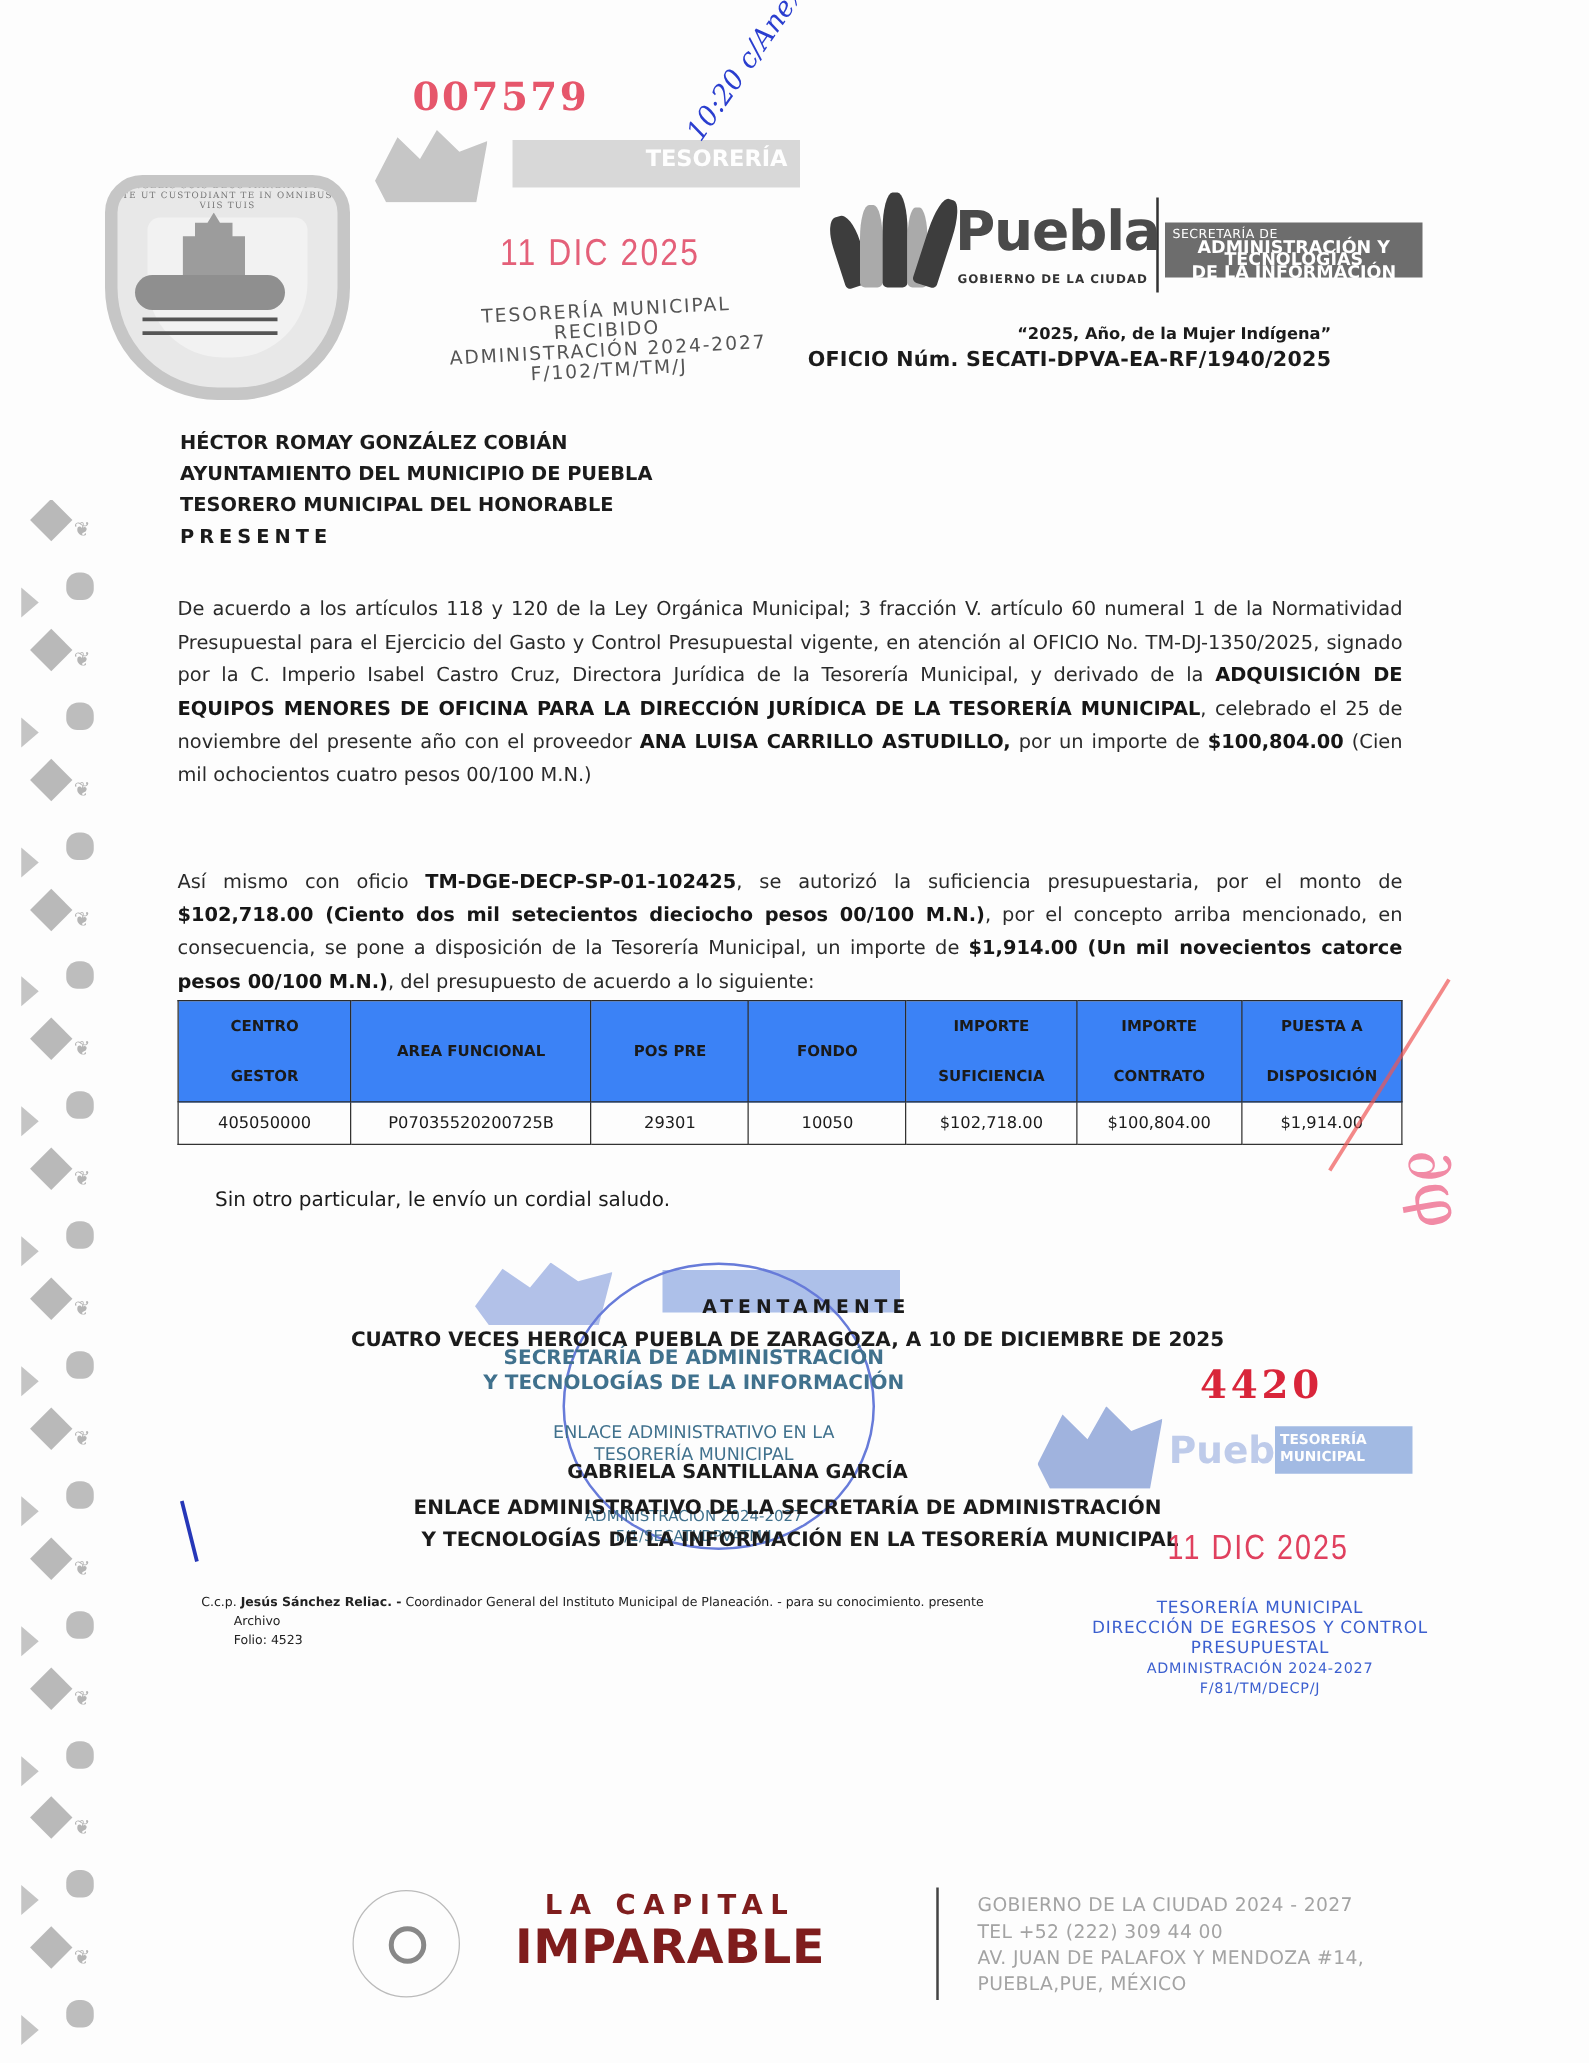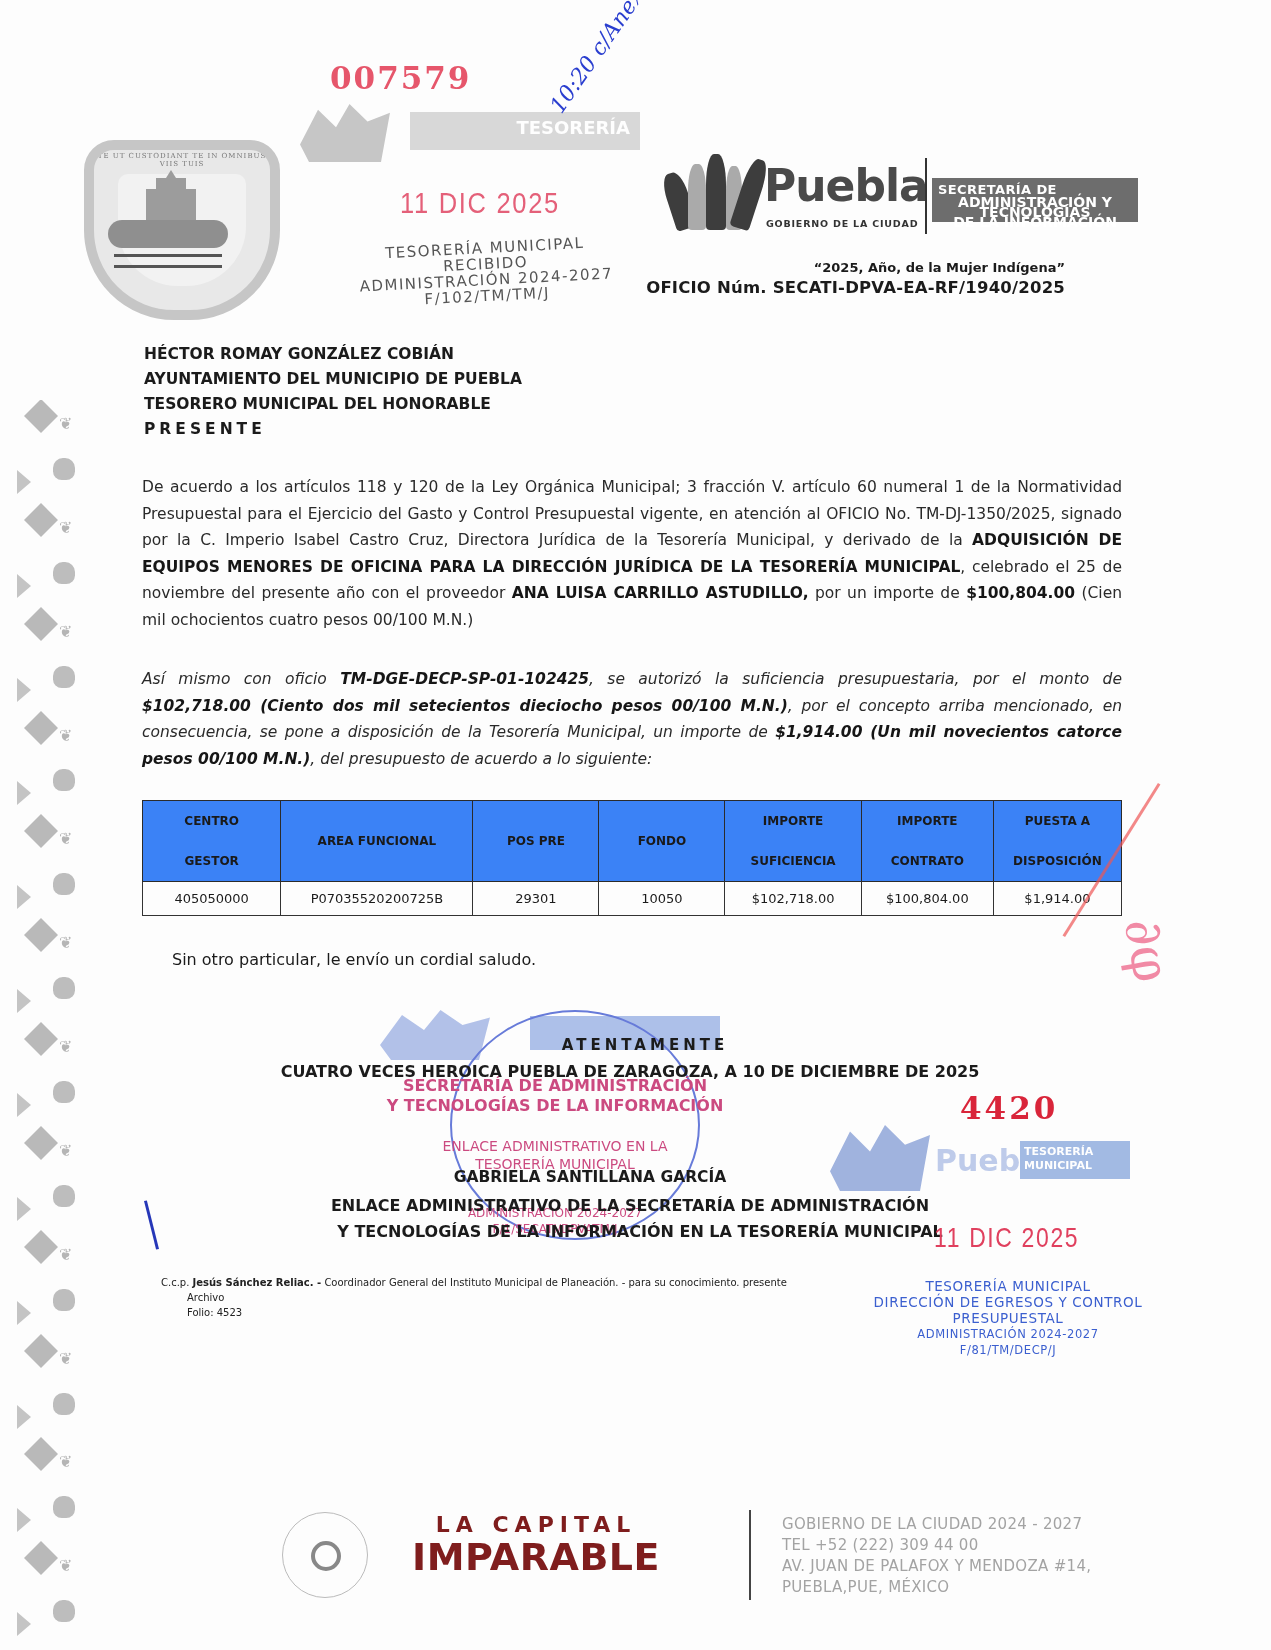--- a/index.html
+++ b/index.html
@@ -24,21 +24,21 @@
   .crest-motto { position: absolute; left: 0; right: 0; top: -6px; text-align: center; font-family: "DejaVu Serif", serif; font-size: 13px; color: #777; letter-spacing: 1px; }
 
   
   .logo-wrap { left: 668px; top: 150px; width: 470px; height: 100px; }
   .logo-figures { position: absolute; left: 0; top: 0; width: 95px; height: 80px; }
   .fig { position: absolute; bottom: 0; background: #3d3d3d; border-radius: 40% 40% 4px 4px; }
   .puebla-word { position: absolute; left: 96px; top: 10px; font-family: "DejaVu Sans", sans-serif; font-weight: bold; font-size: 44px; color: #4a4a4a; letter-spacing: -1px; }
   .puebla-sub { position: absolute; left: 98px; top: 68px; font-size: 9.5px; font-weight: bold; letter-spacing: 0.8px; color: #333; }
   .logo-divider { position: absolute; left: 257px; top: 8px; width: 2px; height: 76px; background: #333; }
   .logo-banner { position: absolute; left: 264px; top: 28px; width: 206px; height: 44px; background: #6d6d6d; color: #fff; padding: 4px 6px; }
-  .banner-small { font-size: 13px; font-weight: bold; letter-spacing: 0.4px; }
+  .banner-small { font-size: 10px; font-weight: normal; letter-spacing: 0.4px; }
   .banner-big { font-size: 14px; font-weight: bold; line-height: 10px; text-align: center; }
 
   .year-motto { right: 206px; top: 260px; font-size: 13px; font-weight: bold; }
   .oficio-num { right: 206px; top: 278px; font-size: 16.5px; font-weight: bold; letter-spacing: 0.2px; }
 
   
   .stamp-red-num { left: 330px; top: 60px; font-family: "DejaVu Serif", serif; font-size: 31px; font-weight: bold; color: #e23a52; letter-spacing: 2px; opacity: 0.85; }
   .stamp-logo-gray { left: 300px; top: 104px; width: 370px; height: 60px; opacity: 0.55; }
   .stamp-gray-bar { position: absolute; left: 110px; top: 8px; width: 230px; height: 38px; background: #bbb; color: #fff; font-weight: bold; font-size: 18px; text-align: right; padding-right: 10px; line-height: 32px; }
   .stamp-gray-fig { position: absolute; left: 0; top: 0; width: 90px; height: 58px; background: #9a9a9a; clip-path: polygon(0 70%, 20% 10%, 40% 40%, 55% 0, 75% 30%, 100% 15%, 90% 100%, 10% 100%); }
@@ -47,40 +47,40 @@
   .hand-blue { left: 555px; top: 98px; font-family: "DejaVu Serif", serif; font-style: italic; color: #2a3ecf; font-size: 22px; transform: rotate(-55deg); transform-origin: left; }
 
   
   .addressee { left: 144px; top: 342px; font-size: 15.5px; font-weight: bold; line-height: 25px; }
   .presente { letter-spacing: 4px; }
 
   
   .para { left: 142px; width: 980px; font-size: 15.5px; line-height: 26.5px; text-align: justify; color: #2a2a2a; }
   .para b { color: #161616; }
   .p1 { top: 474px; }
-  .p2 { top: 666px; font-style: italic; }
+  .p2 { top: 692px; }
 
   
   .budget-table { left: 142px; top: 800px; width: 980px; border-collapse: collapse; font-size: 12px; }
   .budget-table th { background: #3b82f6; font-weight: bold; height: 80px; border: 1.5px solid #2b2b2b; text-align: center; color: #1a1a1a; padding: 0 4px; }
   .budget-table th .ln { display: block; line-height: 40px; }
   .budget-table td { height: 34px; border: 1px solid #333; text-align: center; font-size: 13px; }
   .budget-table td.bold { font-weight: normal; }
 
   .closing { left: 172px; top: 950px; font-size: 16px; }
 
   
   .sig { left: 200px; width: 780px; text-align: center; font-weight: bold; }
   .sig-aten { top: 1036px; font-size: 15px; letter-spacing: 4px; padding-left: 110px; }
   .sig-city { top: 1062px; font-size: 16px; left: 250px; width: 760px; }
   .sig-name { top: 1168px; font-size: 15.5px; }
   .sig-role1 { top: 1196px; font-size: 16px; left: 270px; width: 720px; }
   .sig-role2 { top: 1222px; font-size: 16px; left: 290px; width: 700px; }
 
-  .blue-stamp { left: 380px; top: 1010px; width: 350px; height: 230px; color: #be185d; opacity: 0.78; }
+  .blue-stamp { left: 380px; top: 1010px; width: 350px; height: 230px; color: #0c4a6e; opacity: 0.78; }
   .blue-circle { position: absolute; left: 70px; top: 0; width: 250px; height: 230px; border: 2px solid #3e57cf; border-radius: 50%; }
   .blue-line { position: absolute; text-align: center; width: 100%; font-weight: bold; }
   .blue-logo-bar { position: absolute; left: 150px; top: 6px; width: 190px; height: 34px; background: #6b8fd8; opacity: 0.7; }
   .blue-figs { position: absolute; left: 0; top: 0; width: 110px; height: 50px; background: #5f7ed2; opacity: 0.6; clip-path: polygon(0 70%, 20% 10%, 40% 40%, 55% 0, 75% 30%, 100% 15%, 90% 100%, 10% 100%); }
 
   .stamp-4420 { left: 960px; top: 1090px; font-family: "DejaVu Serif", serif; font-size: 31px; font-weight: bold; color: #d9253a; letter-spacing: 3px; }
   .stamp-tes-logo { left: 830px; top: 1125px; width: 300px; height: 70px; opacity: 0.65; }
   .stamp-tes-bar { position: absolute; left: 190px; top: 16px; width: 110px; height: 38px; background: #7397d6; color: #fff; font-weight: bold; font-size: 15px; padding: 4px 4px; }
   .stamp-tes-fig { position: absolute; left: 0; top: 0; width: 100px; height: 66px; background: #6f8ccf; clip-path: polygon(0 70%, 20% 10%, 40% 40%, 55% 0, 75% 30%, 100% 15%, 90% 100%, 10% 100%); }
   .stamp-tes-word { position: absolute; left: 105px; top: 18px; font-weight: bold; font-size: 30px; color: #9db1e0; }

